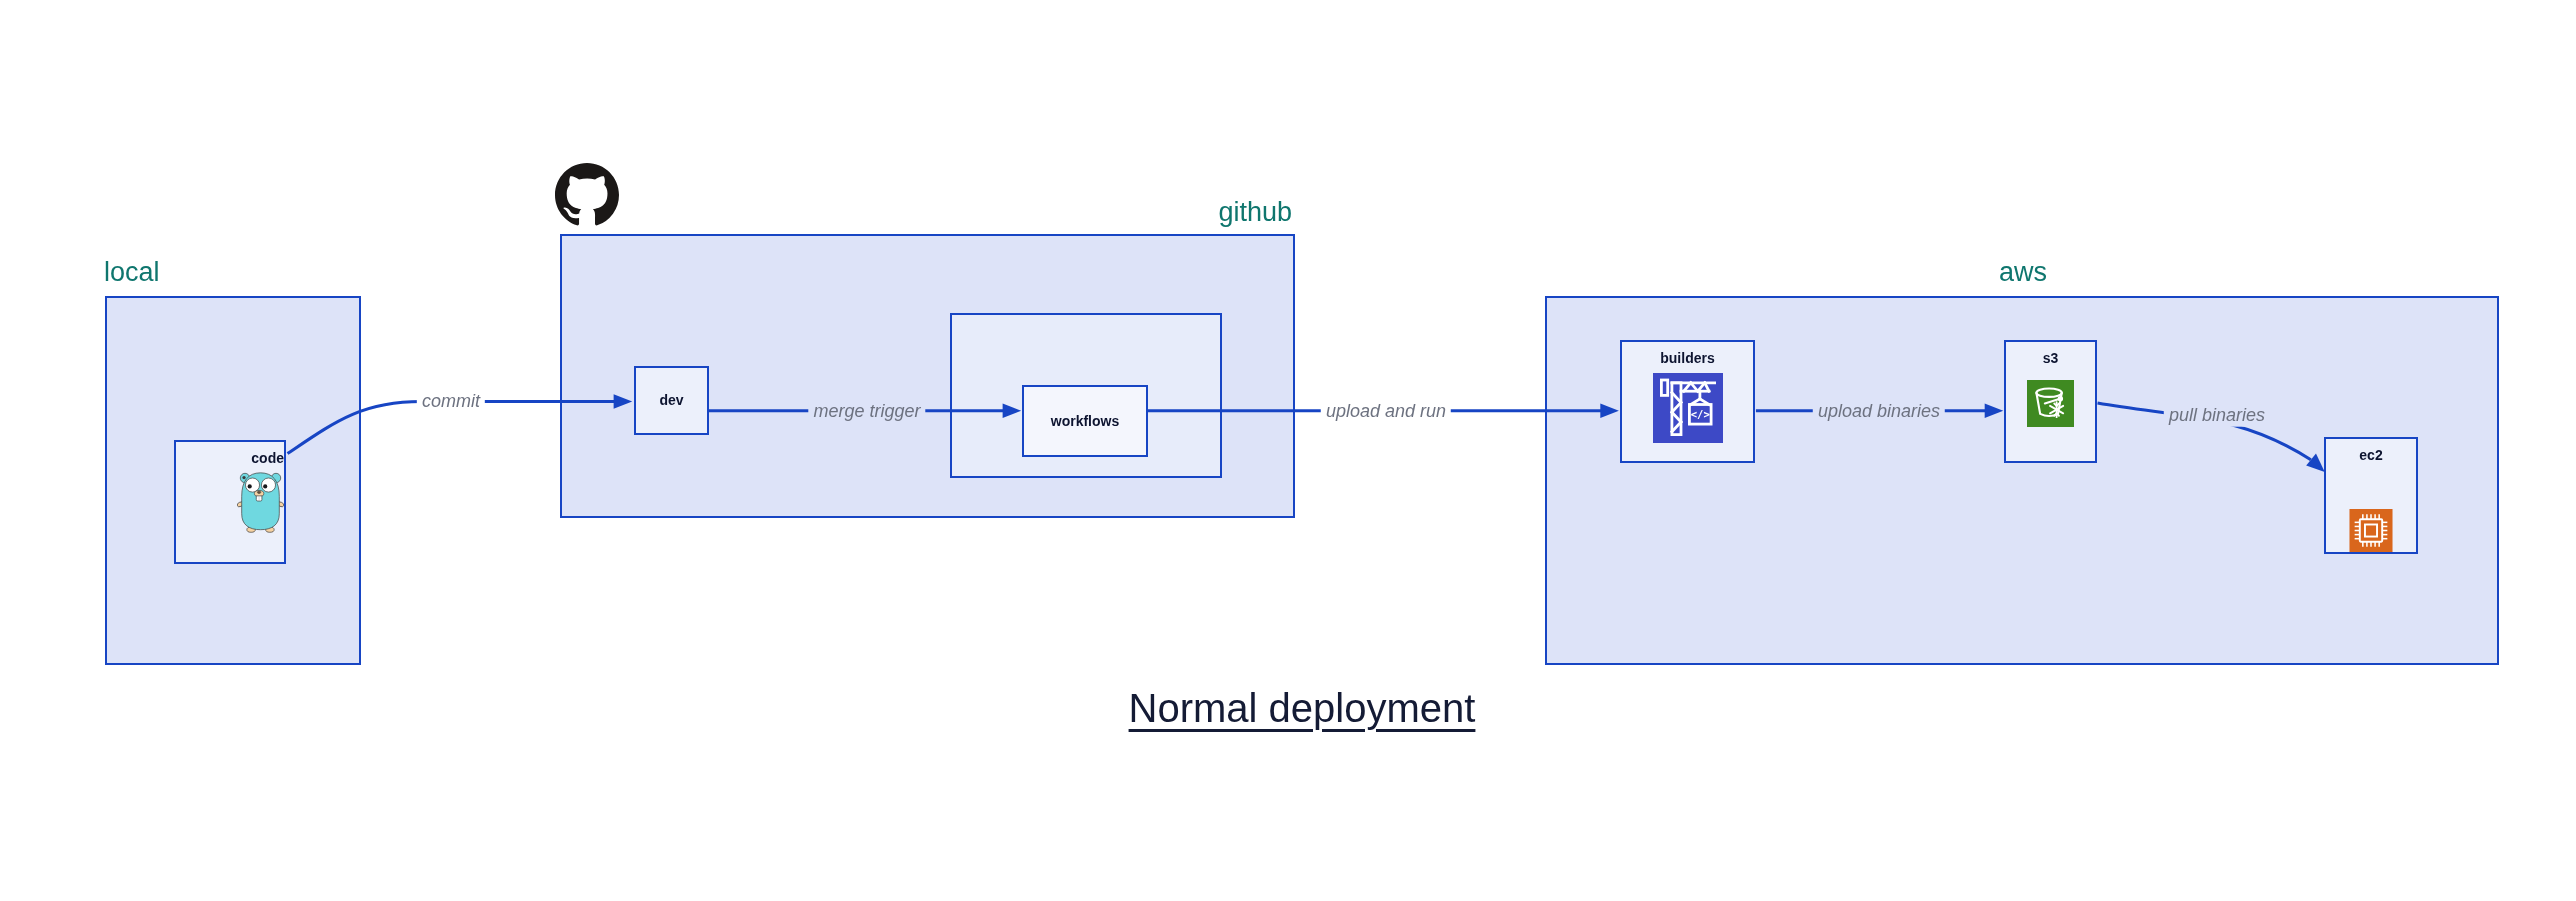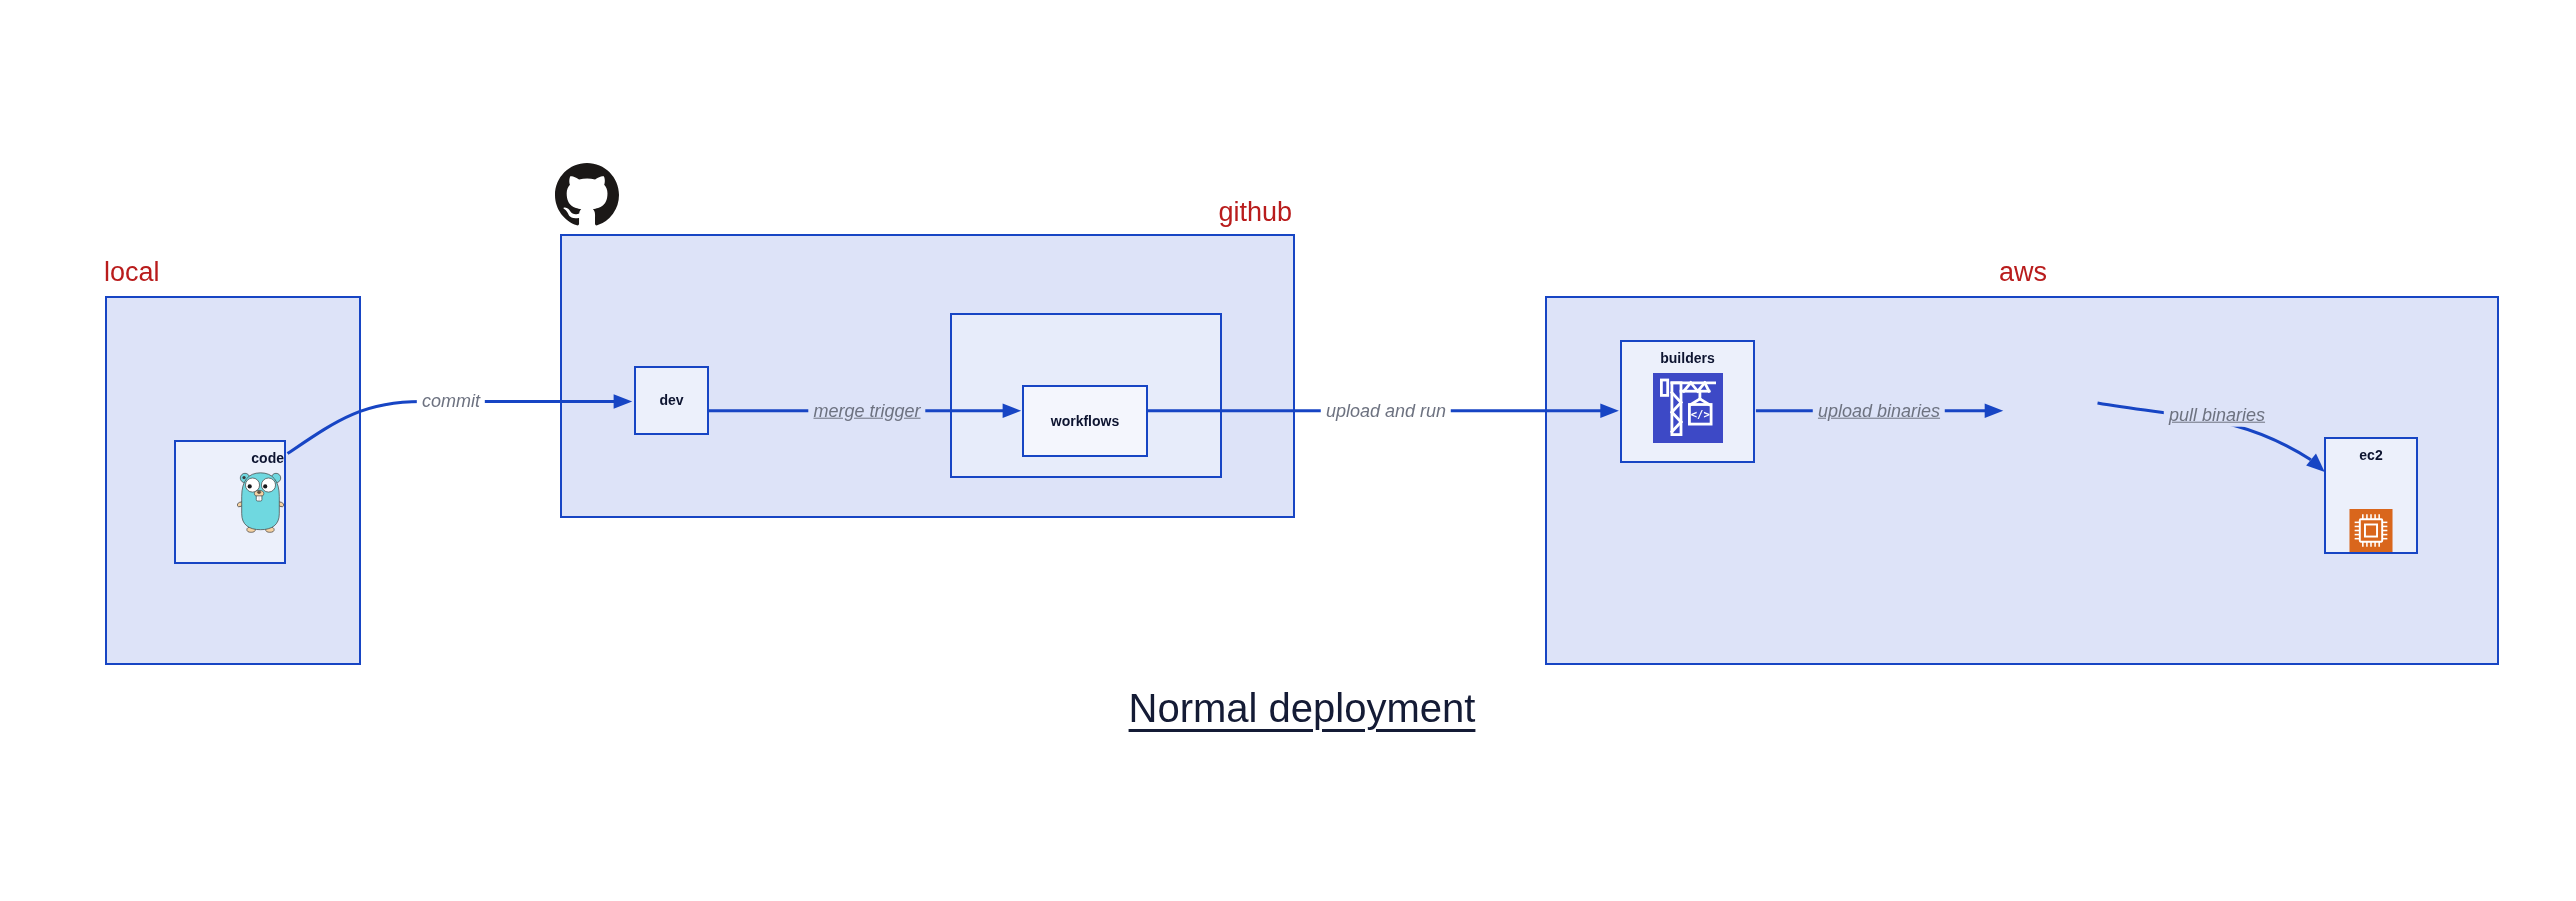--- a/index.html
+++ b/index.html
@@ -11,37 +11,37 @@
     position:absolute;background:#dde3f8;border:2.6px solid #1745c4;
     box-sizing:border-box;z-index:1;
   }
   .node-box{
     position:absolute;background:#ecf0fb;border:2.6px solid #1745c4;
     box-sizing:border-box;z-index:1;display:flex;flex-direction:column;
     align-items:center;
   }
   .inner-light{background:#f4f6fd;}
   .container-label{
-    position:absolute;color:#b91c1c;font-size:27px;line-height:31px;
+    position:absolute;color:#0f766e;font-size:27px;line-height:31px;
     z-index:1;
   }
   .node-label{
     color:#0d1430;font-size:14px;font-weight:bold;line-height:20.6px;
     margin-top:6.2px;white-space:nowrap;
   }
   .center-label{justify-content:center;}
   .center-label .node-label{margin-top:0;}
   .edge-svg{position:absolute;left:0;top:0;z-index:2;pointer-events:none;}
   .edge-label{
     position:absolute;transform:translate(-50%,-50%);z-index:3;
     color:#6d7280;font-size:18px;font-style:italic;white-space:nowrap;
     padding:1px 5.2px;line-height:20.6px;
   }
   .bg-white{background:#ffffff;}
-  .bg-lav{background:#dde3f8;text-decoration:underline;}
+  .bg-lav{background:#dde3f8;}
   .title{
     position:absolute;left:0;right:0;top:686px;text-align:center;
     color:#141b35;font-size:40px;z-index:1;
     text-decoration:underline;text-decoration-thickness:3.1px;text-underline-offset:7.2px;
   }
   .icon-wrap{display:block;}
 </style>
 </head>
 <body>
 
@@ -112,20 +112,41 @@
         <line x1="74" y1="14" x2="80" y2="26"></line>
         <line x1="67" y1="26" x2="67" y2="37"></line>
         <line x1="67" y1="37" x2="54" y2="45"></line>
         <line x1="67" y1="37" x2="80" y2="45"></line>
         <rect x="52" y="45" width="31" height="28"></rect>
       </g>
       <text x="67.5" y="64" fill="#ffffff" font-family="DejaVu Sans Mono, monospace" font-size="15" font-weight="bold" text-anchor="middle">&lt;/&gt;</text>
     </svg>
   </div>
 
+  <div class="node-box" style="left:2004px;top:340px;width:93px;height:123px;">
+    <div class="node-label">s3</div>
+    <svg class="icon-wrap" style="margin-top:11.3px;" width="47" height="47" viewBox="0 0 100 100">
+      <rect x="0" y="0" width="100" height="100" fill="#3f8a21"></rect>
+      <g stroke="#ffffff" stroke-width="4.5" fill="none" stroke-linecap="round">
+        <ellipse cx="47" cy="27" rx="27" ry="9"></ellipse>
+        <path d="M20 27 L28 72 Q47 81 66 72 L74 27"></path>
+        <line x1="38" y1="50" x2="70" y2="40"></line>
+        <circle cx="71" cy="40" r="3.5"></circle>
+      </g>
+      <g stroke="#ffffff" stroke-width="4" stroke-linecap="round">
+        <line x1="63" y1="47" x2="63" y2="79"></line>
+        <line x1="49" y1="55" x2="77" y2="71"></line>
+        <line x1="77" y1="55" x2="49" y2="71"></line>
+        <line x1="58" y1="50" x2="63" y2="55"></line>
+          <line x1="68" y1="50" x2="63" y2="55"></line>
+        <line x1="58" y1="76" x2="63" y2="71"></line>
+          <line x1="68" y1="76" x2="63" y2="71"></line>
+      </g>
+    </svg>
+  </div>
 
   <div class="node-box" style="left:2324px;top:437px;width:94px;height:117px;gap:37px;">
     <div class="node-label">ec2</div>
     <svg class="icon-wrap" style="margin-top:6.2px;" width="48" height="48" viewBox="0 0 100 100">
       <rect x="0" y="0" width="100" height="100" fill="#d9661c"></rect>
       <g stroke="#ffffff" stroke-width="4.5" fill="none">
         <rect x="24" y="24" width="52" height="52" rx="2"></rect>
         <rect x="36" y="36" width="28" height="28"></rect>
       </g>
       <g stroke="#ffffff" stroke-width="3.6">

